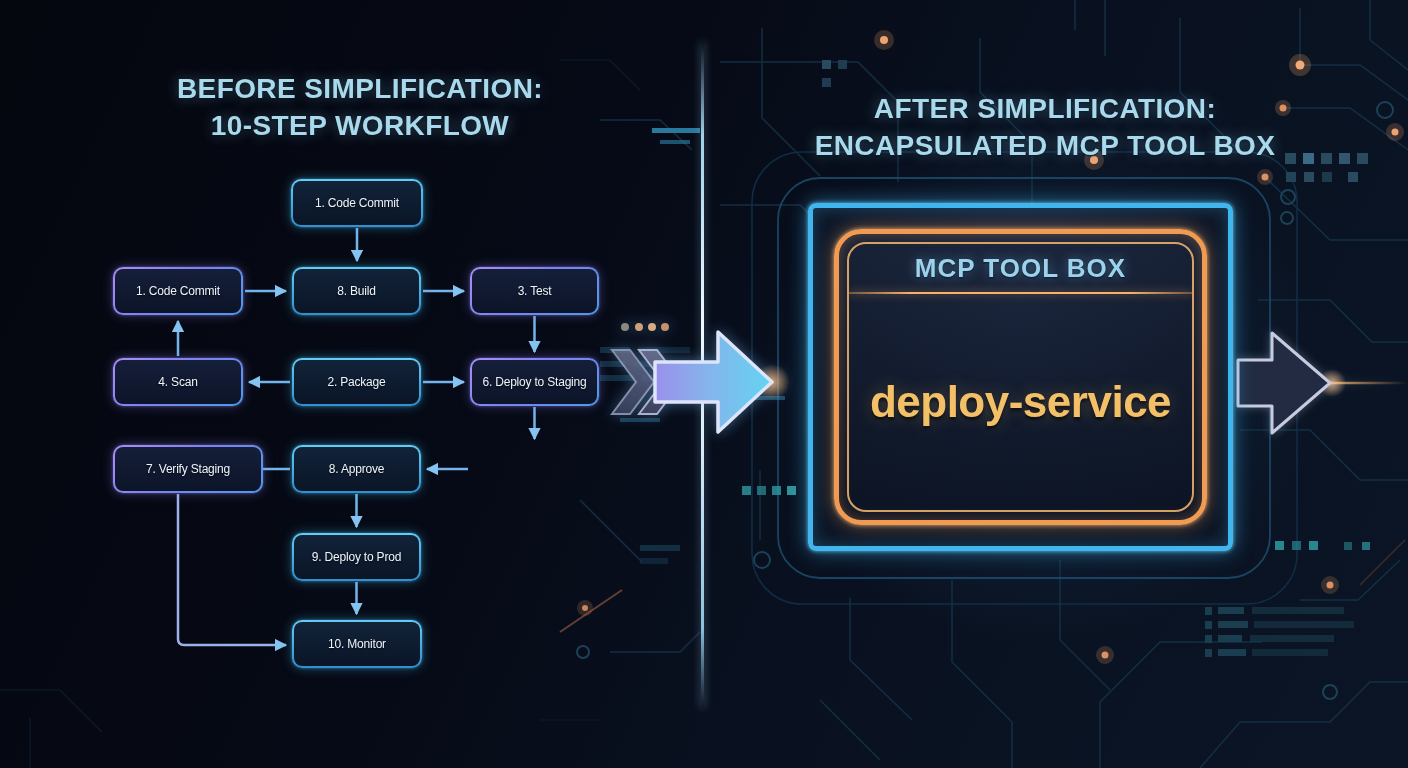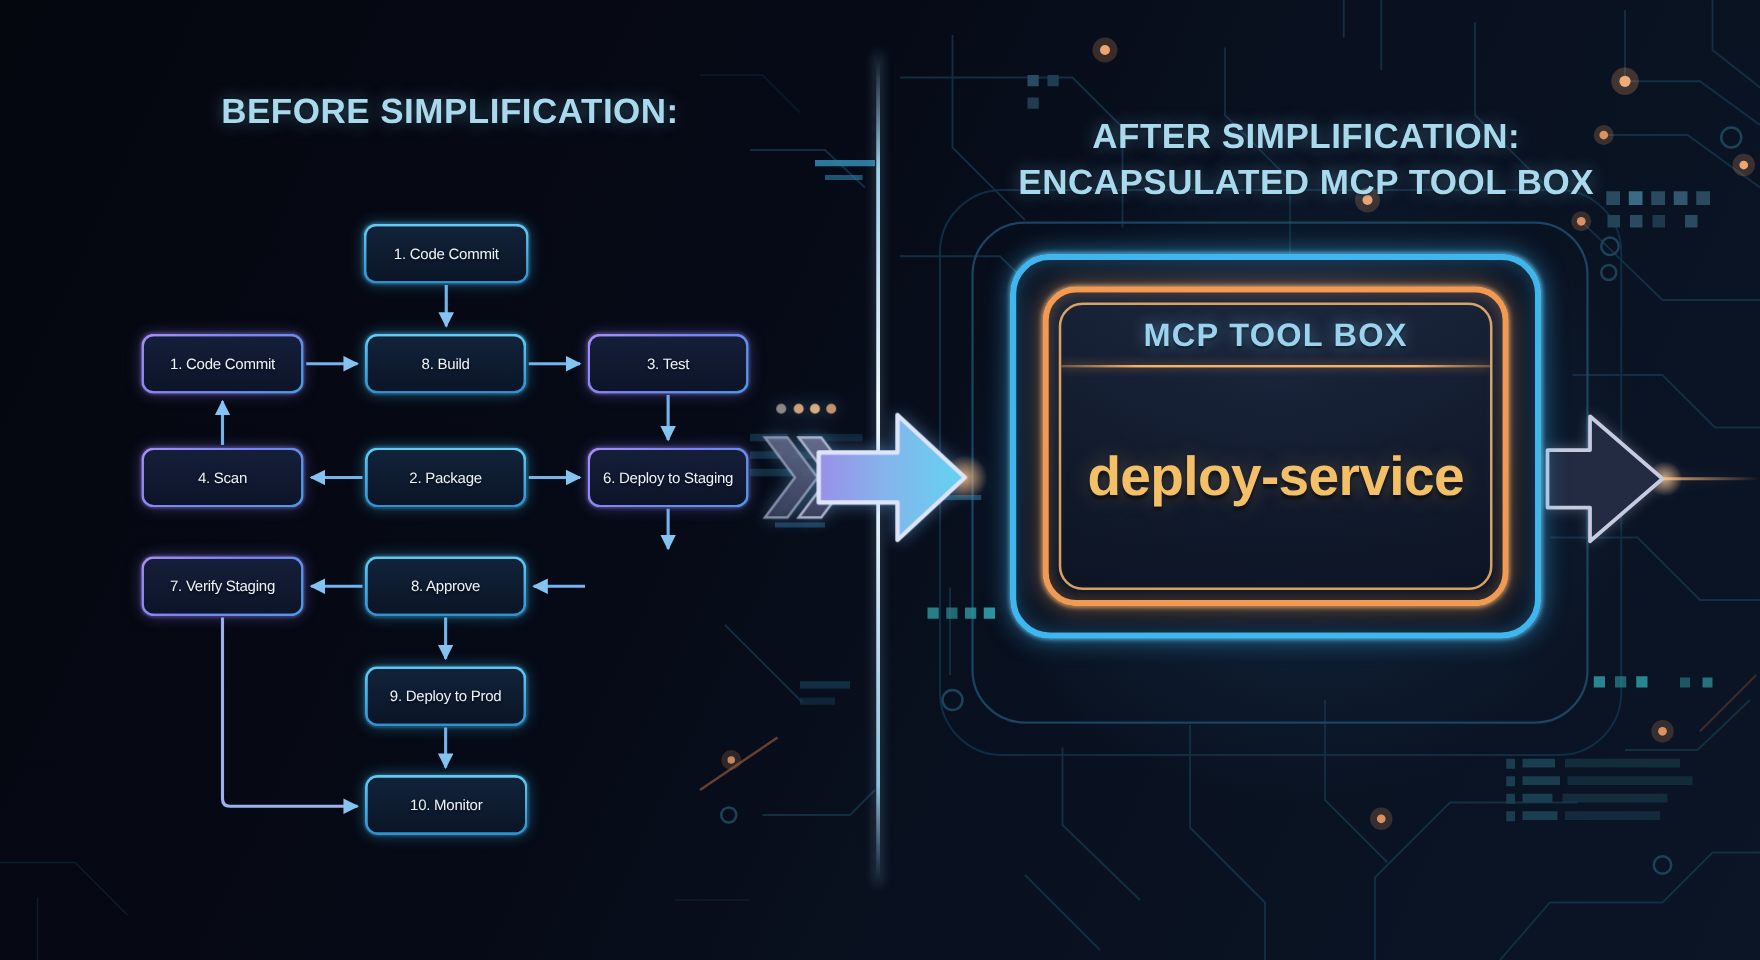--- a/index.html
+++ b/index.html
@@ -43,22 +43,22 @@
   }
   .step.purple{
     background-image:linear-gradient(180deg,#161f3a,#0c1428),linear-gradient(140deg,#a98ff5 0%,#7e82f2 45%,#4b9be9 100%);
     box-shadow:0 0 12px rgba(145,130,245,.34),0 0 3px rgba(145,130,245,.5);
   }
   .connectors{position:absolute;left:0;top:0;z-index:2;}
   .arrow-main{position:absolute;left:598px;top:298px;z-index:3;filter:drop-shadow(0 0 7px rgba(120,190,255,.45));}
   .arrow-exit{position:absolute;left:1232px;top:322px;z-index:3;filter:drop-shadow(0 0 5px rgba(180,190,220,.35));}
   
   .toolbox-outer{
-    position:absolute;left:808px;top:203px;width:425px;height:308px;z-index:4;box-sizing:border-box;
-    border:5px solid #3fb6ee;border-radius:32px;
+    position:absolute;left:808px;top:203px;width:425px;height:348px;z-index:4;box-sizing:border-box;
+    border:5px solid #3fb6ee;border-radius:8px;
     background:radial-gradient(ellipse at 50% 30%,#1c2842,#0d1626 78%);
     box-shadow:0 0 20px rgba(60,190,255,.55),0 0 4px rgba(140,225,255,.8),inset 0 0 16px rgba(60,190,255,.28);
   }
   .toolbox-orange{
     position:absolute;left:21px;top:21px;right:21px;bottom:21px;box-sizing:border-box;
     border:5px solid #f09a52;border-radius:27px;
     background:linear-gradient(180deg,rgba(30,40,62,.55),rgba(12,20,36,.85));
     box-shadow:0 0 18px rgba(245,160,80,.5),0 0 4px rgba(255,205,150,.8),inset 0 0 14px rgba(245,160,80,.32);
   }
   .toolbox-inner{
@@ -211,20 +211,21 @@
         <circle cx="585" cy="608" r="3" fill="#c9855c"></circle>
     </g>
     <path d="M560,632 L622,590" stroke="#b06a48" stroke-width="2" opacity=".55"></path>
     <path d="M1405,540 L1360,585" stroke="#8a523a" stroke-width="1.5" opacity=".4"></path>
   </svg>
 
   <div class="divider"></div>
 
   <div class="title title-left">
     <span>BEFORE SIMPLIFICATION:</span><br>
+    <span>10-STEP WORKFLOW</span>
   </div>
   <div class="title title-right">
     <span>AFTER SIMPLIFICATION:</span><br>
     <span>ENCAPSULATED MCP TOOL BOX</span>
   </div>
 
   <svg class="connectors" width="700" height="768" viewBox="0 0 700 768">
     <defs>
       <marker id="ah" viewBox="0 0 10 10" refX="9" refY="5" markerWidth="5" markerHeight="5" orient="auto-start-reverse">
         <path d="M0,0 L10,5 L0,10 z" fill="#85c4f0"></path>
@@ -261,21 +262,21 @@
     </div>
   <div class="step purple" style="left:113px;top:358px;width:130px;">
       <span>4. Scan</span>
     </div>
   <div class="step cyan" style="left:292px;top:358px;width:129px;">
       <span>2. Package</span>
     </div>
   <div class="step purple" style="left:470px;top:358px;width:129px;">
       <span>6. Deploy to Staging</span>
     </div>
-  <div class="step purple" style="left:113px;top:445px;width:130px;justify-content:center;">
+  <div class="step purple" style="left:113px;top:445px;width:150px;justify-content:center;">
       <span>7. Verify Staging</span>
     </div>
   <div class="step cyan" style="left:292px;top:445px;width:129px;">
       <span>8. Approve</span>
     </div>
   <div class="step cyan" style="left:292px;top:533px;width:129px;text-align:center;">
       <span>9. Deploy to Prod</span>
     </div>
   <div class="step cyan" style="left:292px;top:620px;width:130px;">
       <span>10. Monitor</span>

